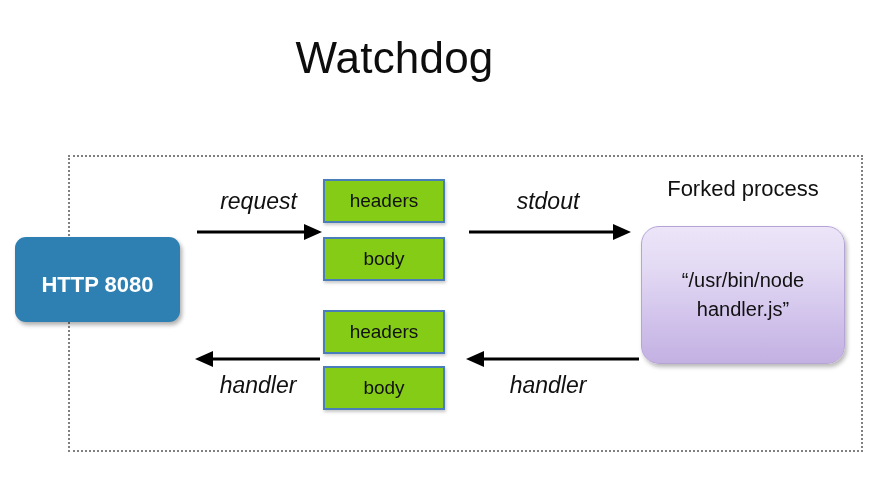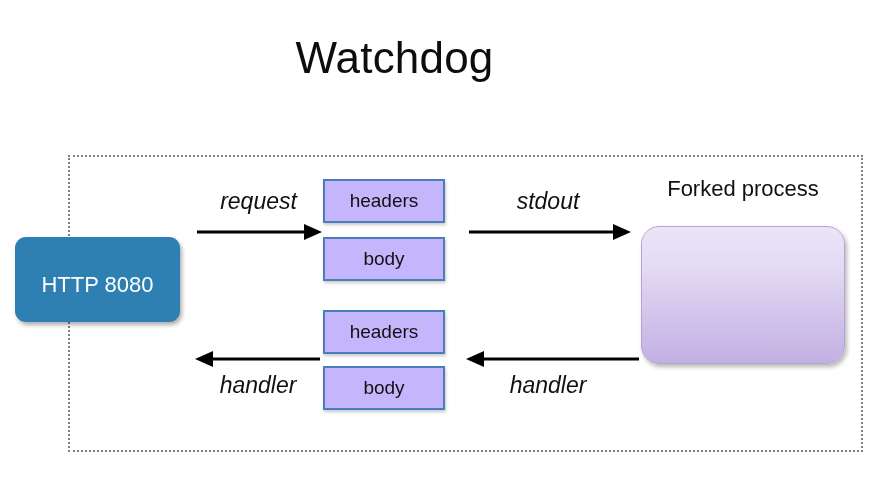--- a/index.html
+++ b/index.html
@@ -52,31 +52,31 @@
     background: #2e80b2;
     box-shadow: 2px 3px 4px rgba(0,0,0,0.32);
     display: flex;
     align-items: center;
     justify-content: center;
   }
   #http-listener .label {
     color: #ffffff;
     font-size: 22px;
     line-height: 26px;
-    font-weight: 400;
+    font-weight: 700;
     white-space: nowrap;
     margin-top: 11px;
   }
 
   
   .msg-box {
     position: absolute;
     width: 122px;
     height: 44px;
-    background: #c4b5fd;
+    background: #84cc16;
     border: 2px solid #4a7ebb;
     box-sizing: border-box;
     display: flex;
     align-items: center;
     justify-content: center;
     box-shadow: 1px 2px 3px rgba(0,0,0,0.22);
   }
   .msg-box .label {
     font-size: 19px;
     line-height: 22px;
@@ -168,20 +168,22 @@
   <span class="label">headers</span>
 </div>
 
 <div class="msg-box" id="res-body-box">
   <span class="label">body</span>
 </div>
 
 <div id="forked-process-label">Forked process</div>
 
 <div id="forked-process-box">
+  <span class="cmd-line">“/usr/bin/node</span>
+  <span class="cmd-line">handler.js”</span>
 </div>
 
 <div class="arrow" style="left:196px; top:221px; width:126px;">
   <svg width="126" height="22" viewBox="0 0 126 22" aria-hidden="true">
     <line x1="1" y1="11" x2="110" y2="11" stroke="#000000" stroke-width="3"></line>
     <polygon points="108,3 126,11 108,19" fill="#000000"></polygon>
   </svg>
 </div>
 
 <div class="arrow" style="left:468px; top:221px; width:163px;">

